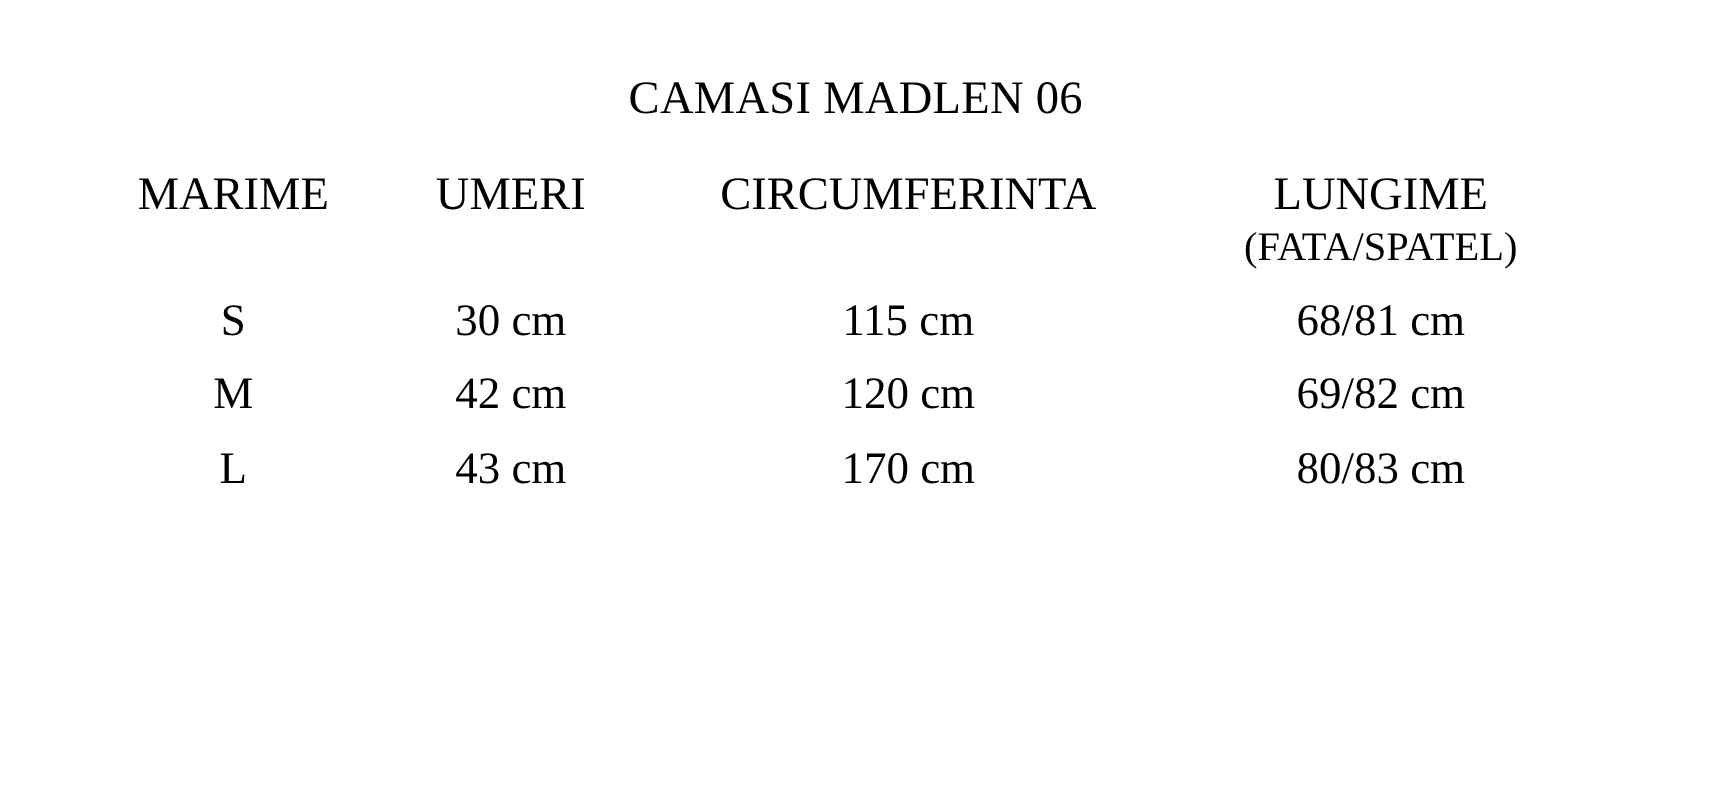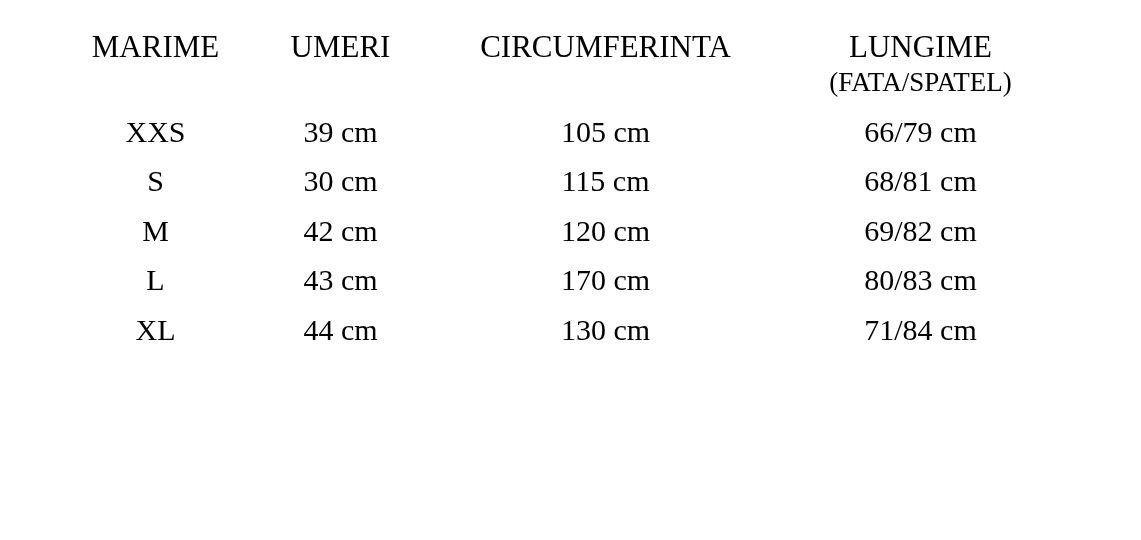--- a/index.html
+++ b/index.html
@@ -60,20 +60,21 @@
     line-height: 1.65;
   }
   .col-size { }
   .nowrap { white-space: nowrap; }
 </style>
 </head>
 <body>
 
 <div class="sheet">
 
+  <div class="title">CAMASI MADLEN 06</div>
 
   <table class="size-table">
     <colgroup>
       <col class="c-size">
       <col class="c-shoul">
       <col class="c-circ">
       <col class="c-len">
     </colgroup>
     <thead>
       <tr>
@@ -81,45 +82,33 @@
         <th>UMERI</th>
         <th>CIRCUMFERINTA</th>
         <th>
           <span>LUNGIME</span>
           <span class="th-len-sub">(FATA/SPATEL)</span>
         </th>
       </tr>
     </thead>
     <tbody>
       <tr>
-        <td class="col-size">XXS</td>
-        <td>39 cm</td>
-        <td>105 cm</td>
-        <td class="nowrap">66/79 cm</td>
-      </tr>
-      <tr>
         <td class="col-size">S</td>
         <td>30 cm</td>
         <td>115 cm</td>
         <td class="nowrap">68/81 cm</td>
       </tr>
       <tr>
         <td class="col-size">M</td>
         <td>42 cm</td>
         <td>120 cm</td>
         <td class="nowrap">69/82 cm</td>
       </tr>
       <tr>
         <td class="col-size">L</td>
         <td>43 cm</td>
         <td>170 cm</td>
         <td class="nowrap">80/83 cm</td>
       </tr>
-      <tr>
-        <td class="col-size">XL</td>
-        <td>44 cm</td>
-        <td>130 cm</td>
-        <td class="nowrap">71/84 cm</td>
-      </tr>
     </tbody>
   </table>
 
 </div>
 
 </body></html>

